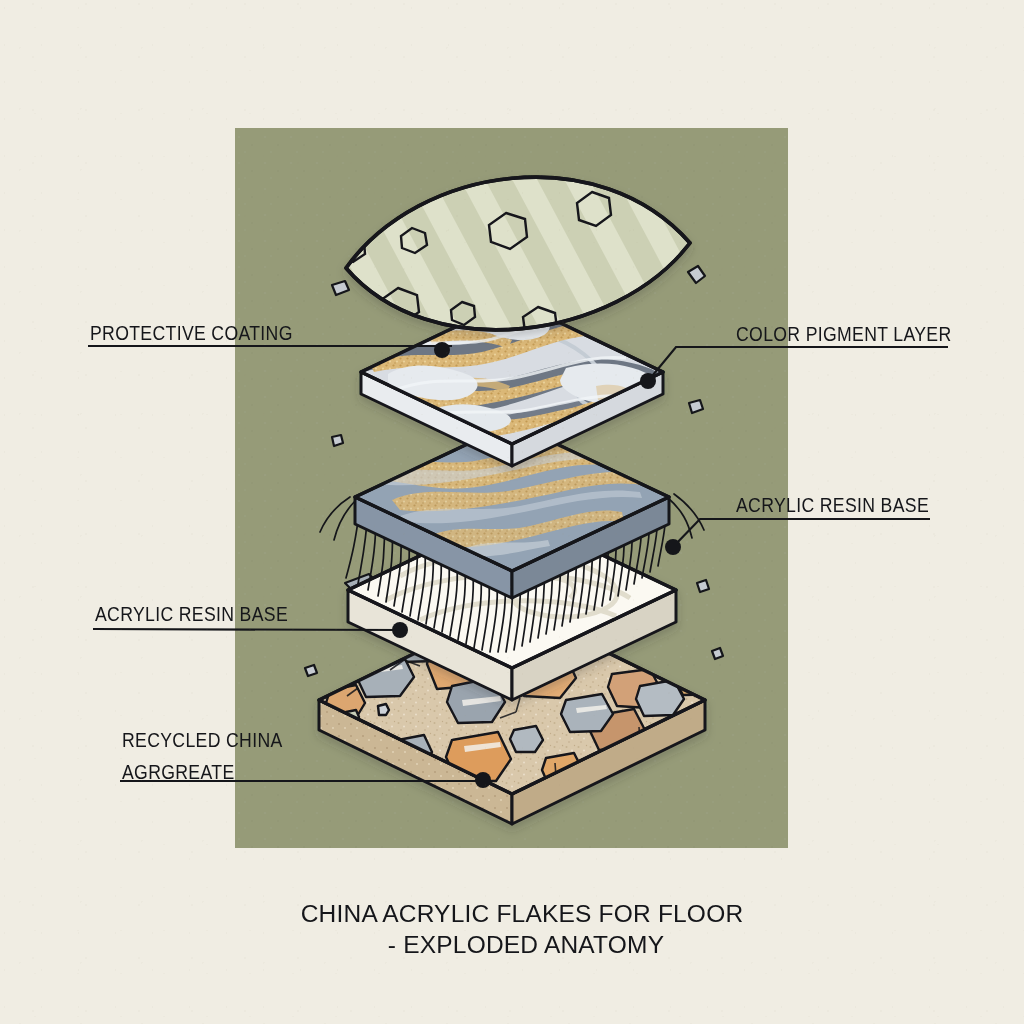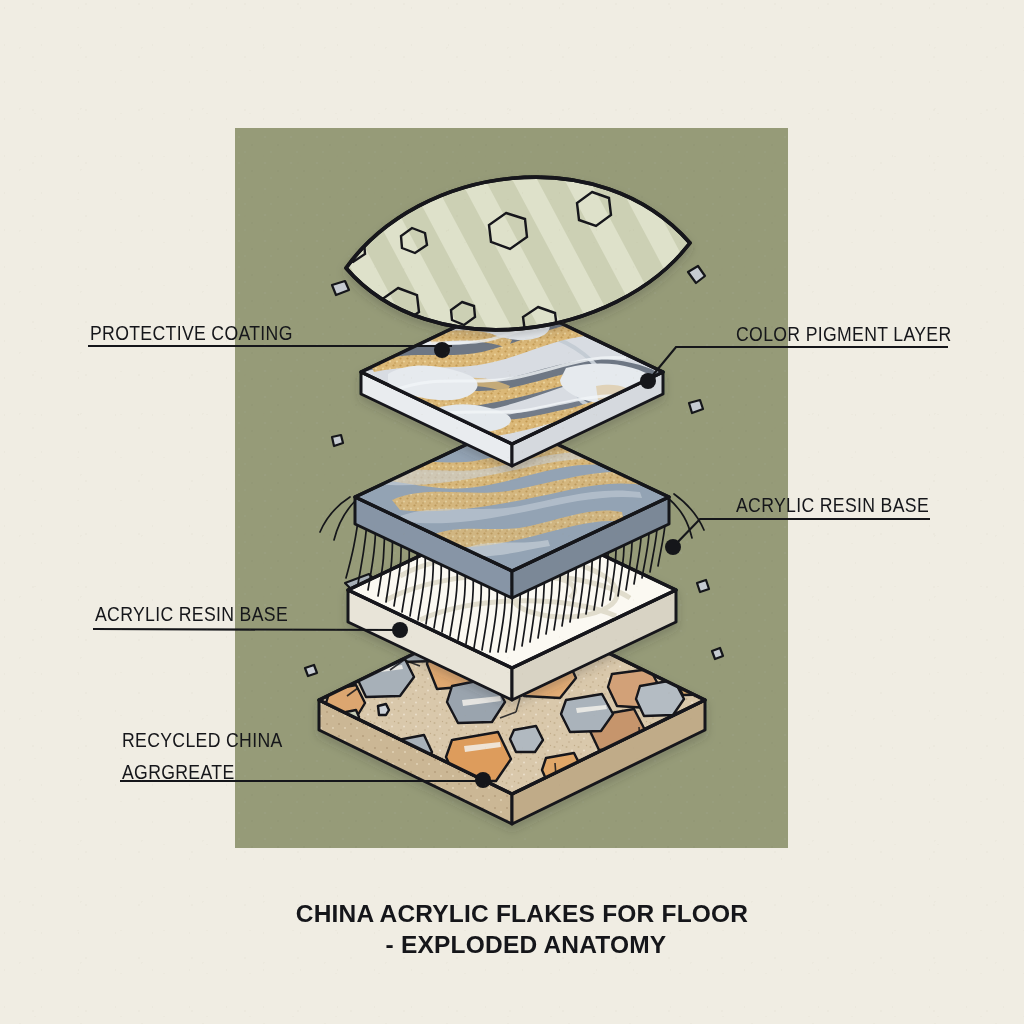--- a/index.html
+++ b/index.html
@@ -45,21 +45,21 @@
     transform-origin: left top;
   }
 
   #title {
     position: absolute;
     left: 0;
     right: 0;
     top: 898px;
     text-align: center;
     font-family: "Liberation Sans", sans-serif;
-    font-weight: bold;
+    font-weight: normal;
     font-size: 24.5px;
     letter-spacing: .2px;
     line-height: 31px;
     color: #15161a;
     padding-left: 20px;
   }
   #title .t2 { display: block; margin-left: 8px; }
 </style>
 </head>
 <body>

